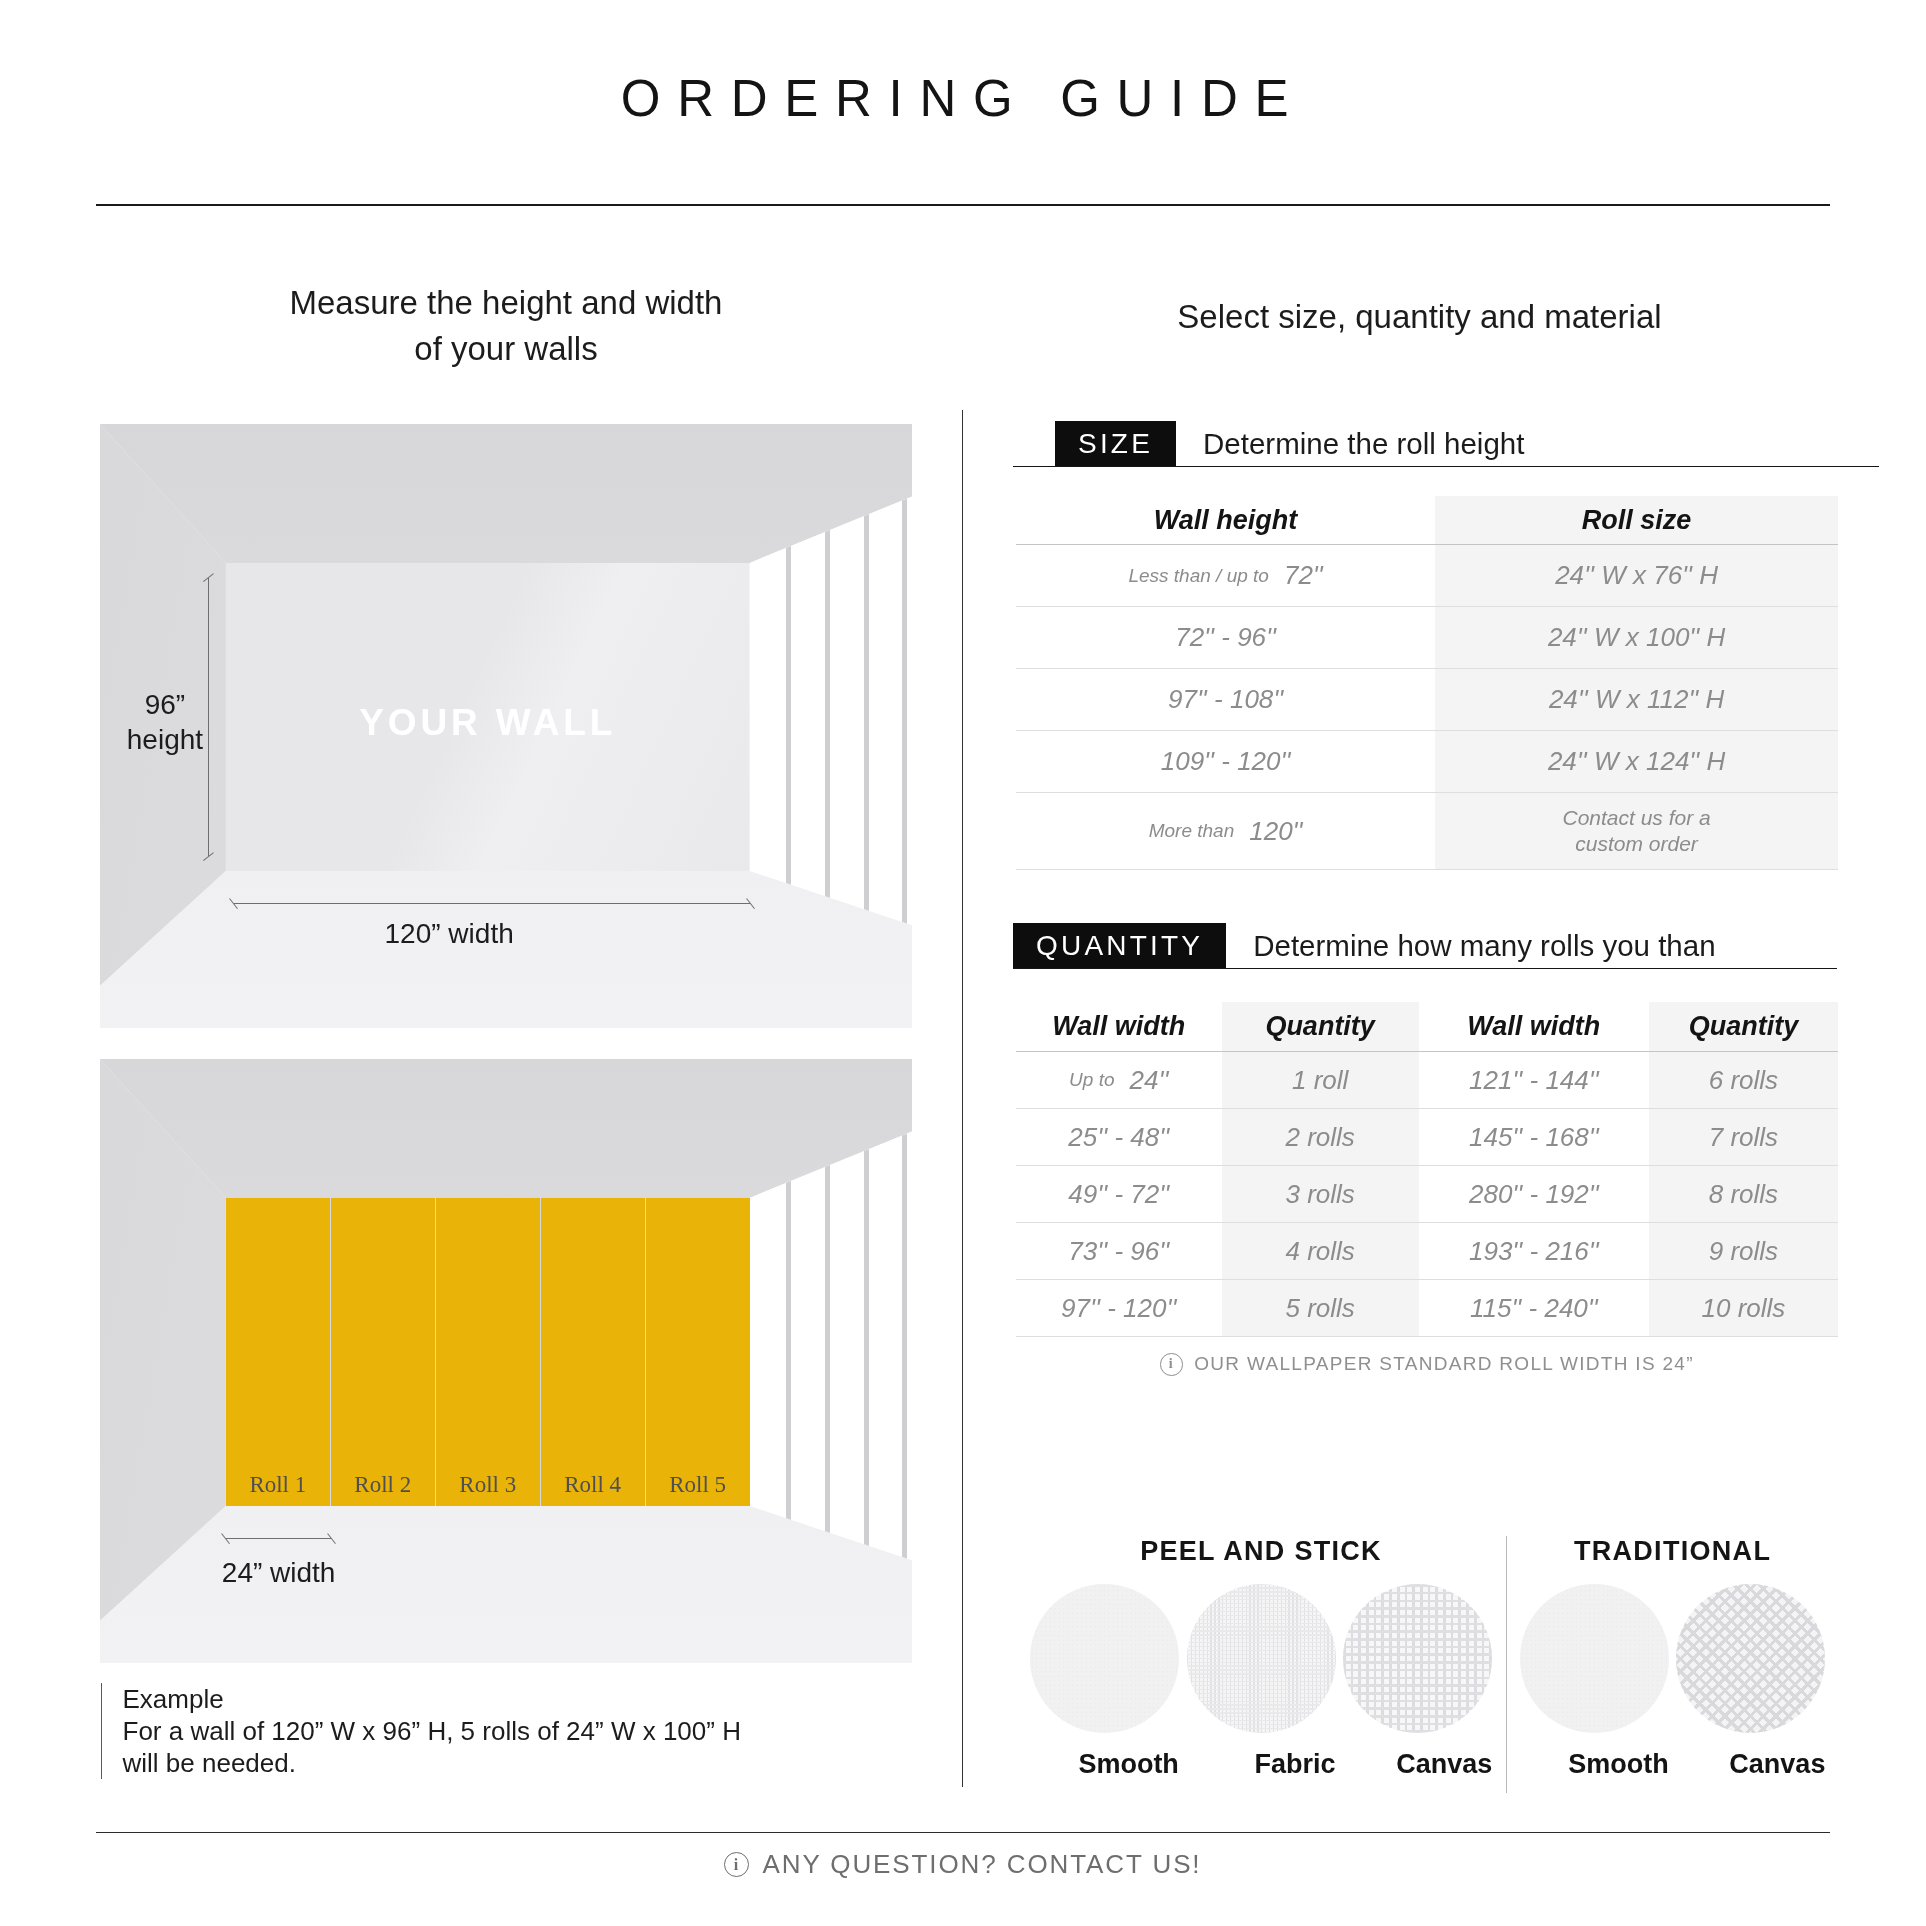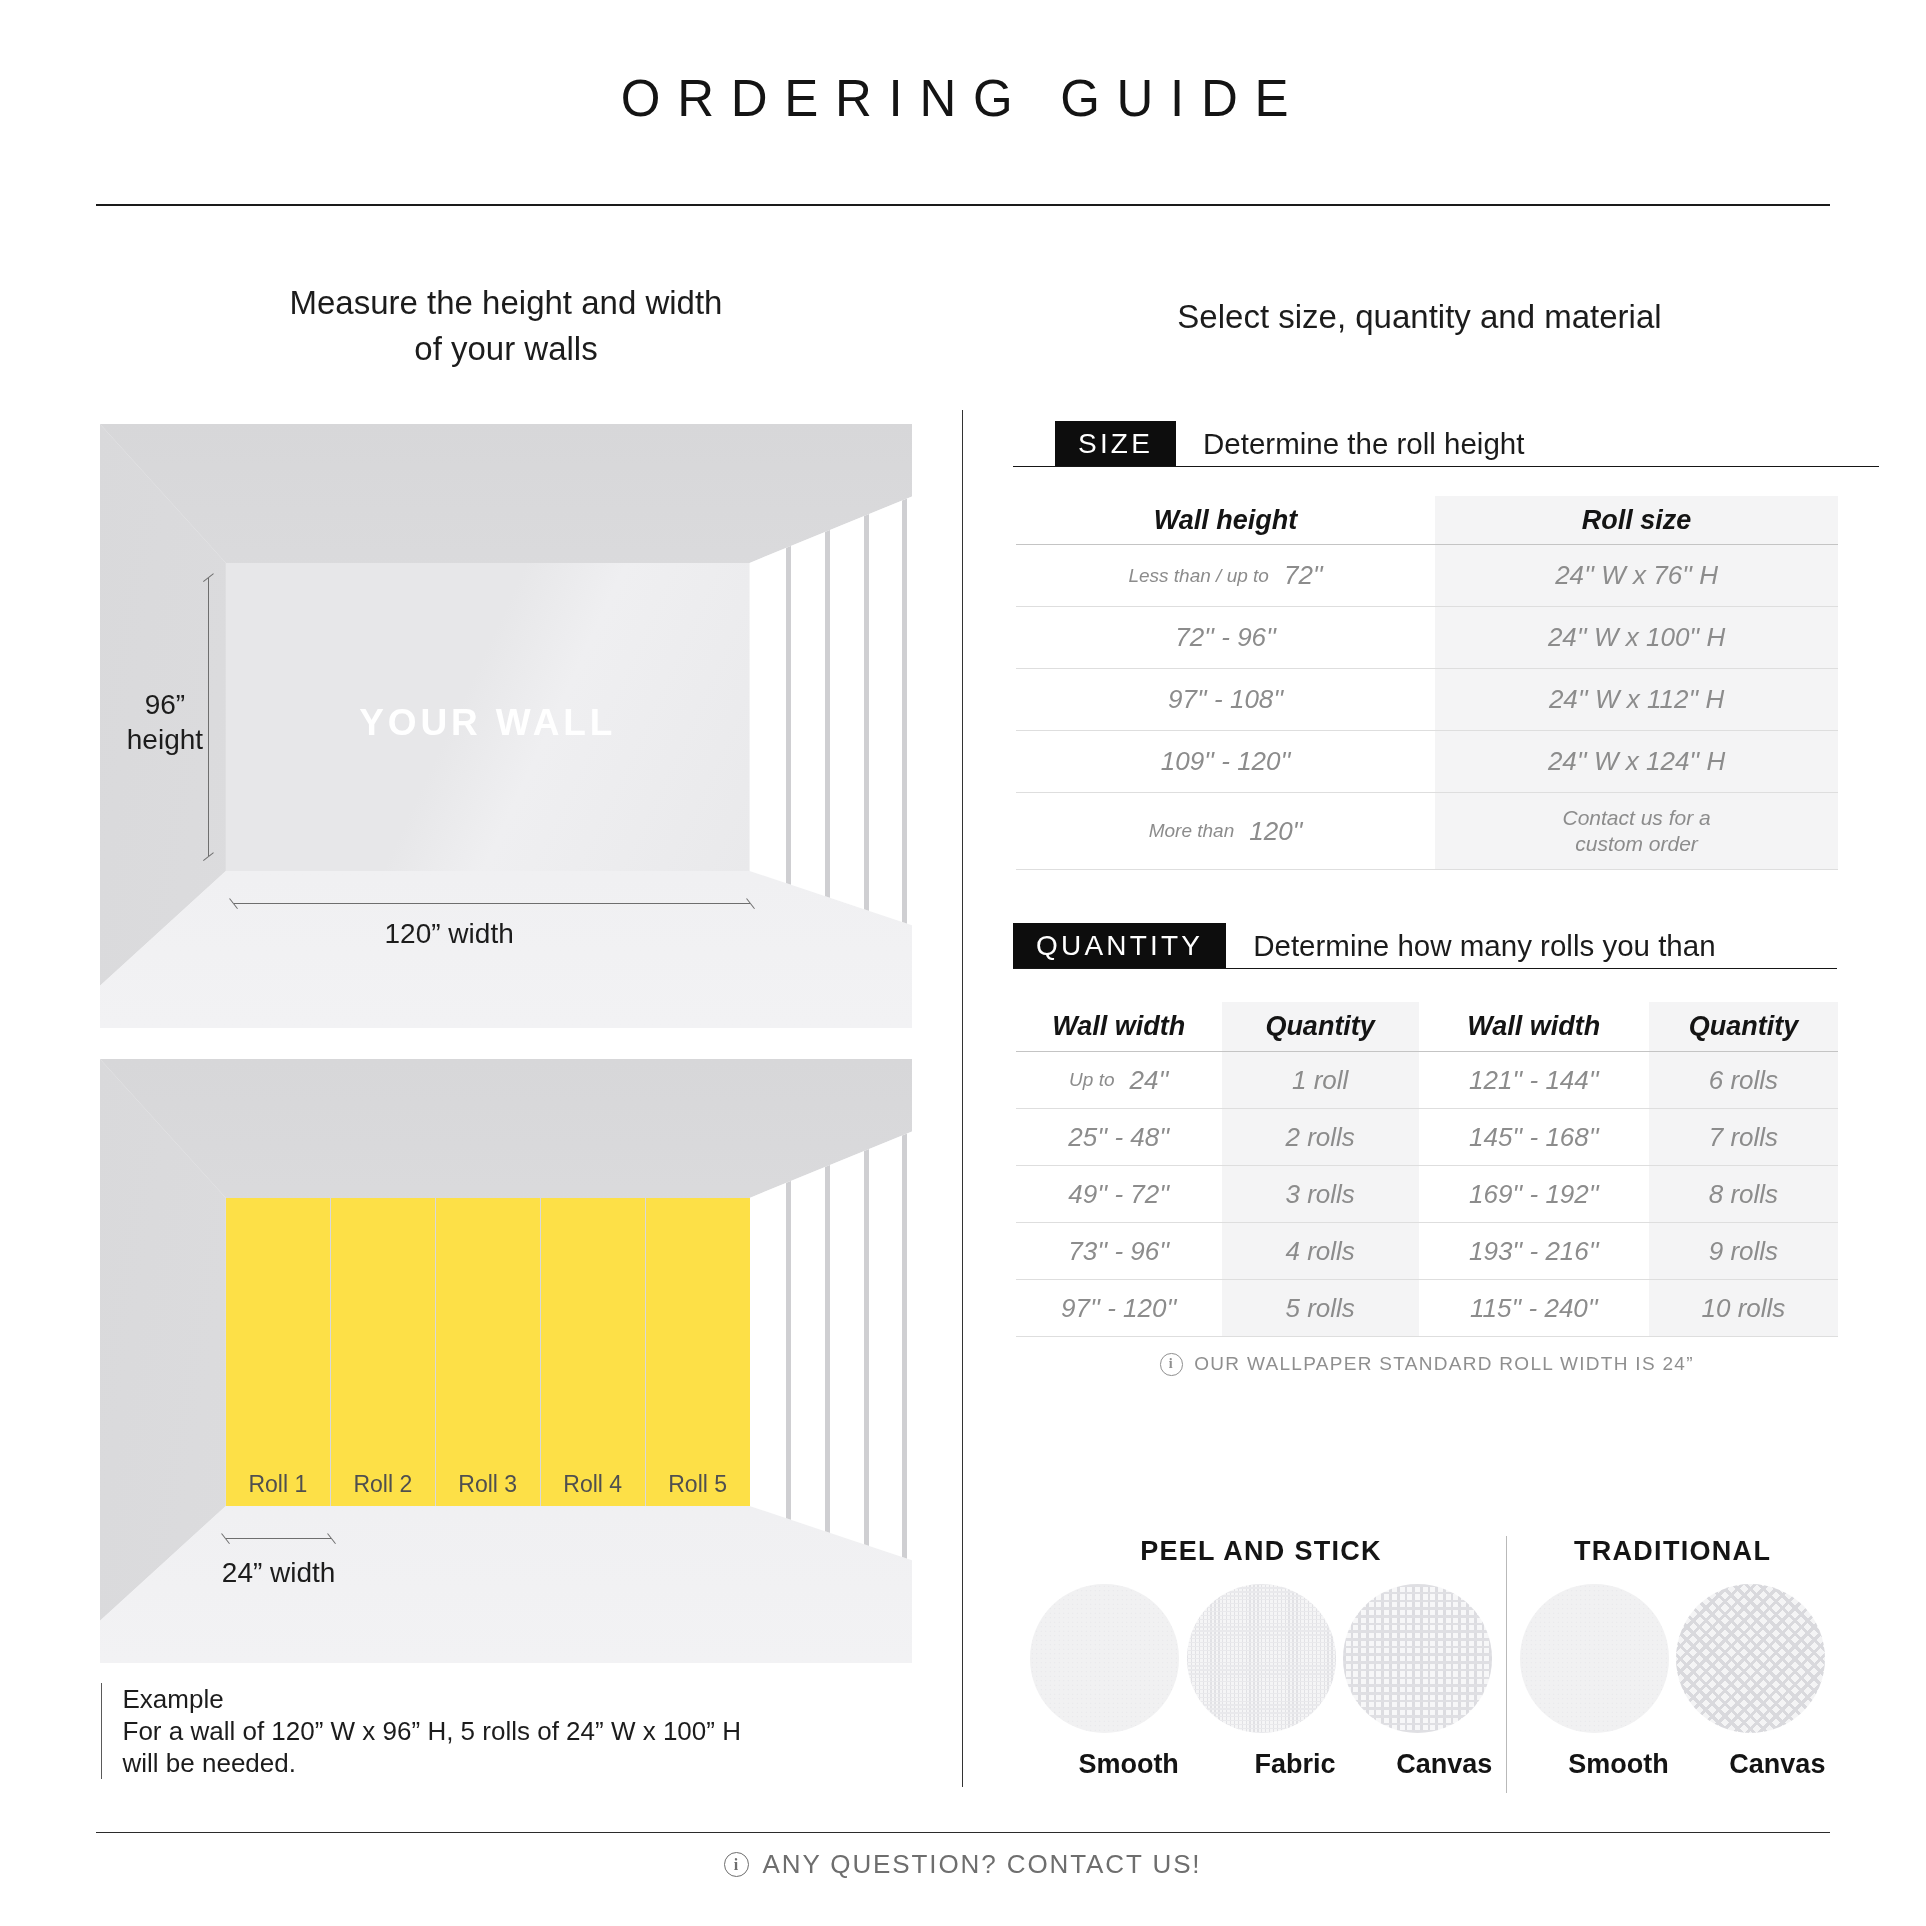--- a/index.html
+++ b/index.html
@@ -50,21 +50,21 @@
 
   .vdim-label{position:absolute;left:1.5%;top:43.5%;width:13%;text-align:center;
               font-size:28px;line-height:35px;color:#1c1c1c;}
   .hdim-label{position:absolute;left:30%;top:81.8%;width:26%;text-align:center;
               font-size:28px;color:#1c1c1c;}
   .hdim24-label{position:absolute;left:9%;top:82.5%;width:26%;text-align:center;
               font-size:28px;color:#1c1c1c;}
 
   
   .panels{position:absolute;left:15.5%;top:23%;width:64.5%;height:51%;display:flex;}
-  .panel{flex:1;background:#fde047;border-right:1.3px solid #d9d9db;position:relative;}
+  .panel{flex:1;background:#eab308;border-right:1.3px solid #d9d9db;position:relative;font-family:Liberation Serif, serif;}
   .panel:last-child{border-right:none;}
   .panel-label{position:absolute;bottom:7.7px;left:0;width:100%;text-align:center;
                font-size:23px;color:#4f4f4f;}
 
   
   .example{position:absolute;left:101px;top:1683px;width:854px;border-left:1.9px solid #5a5a5a;
            padding-left:20.5px;font-size:26px;line-height:32px;color:#1c1c1c;}
 
   
   .col-divider{position:absolute;left:962px;top:410px;width:1.3px;height:1377px;background:#333333;}
@@ -276,21 +276,21 @@
     </div>
     <div class="trow">
       <div class="cell c1">25'' - 48''</div>
       <div class="cell c2 graycol">2 rolls</div>
       <div class="cell c3">145'' - 168''</div>
       <div class="cell c4 graycol">7 rolls</div>
     </div>
     <div class="trow">
       <div class="cell c1">49'' - 72''</div>
       <div class="cell c2 graycol">3 rolls</div>
-      <div class="cell c3">169'' - 192''</div>
+      <div class="cell c3">280'' - 192''</div>
       <div class="cell c4 graycol">8 rolls</div>
     </div>
     <div class="trow">
       <div class="cell c1">73'' - 96''</div>
       <div class="cell c2 graycol">4 rolls</div>
       <div class="cell c3">193'' - 216''</div>
       <div class="cell c4 graycol">9 rolls</div>
     </div>
     <div class="trow">
       <div class="cell c1">97'' - 120''</div>

